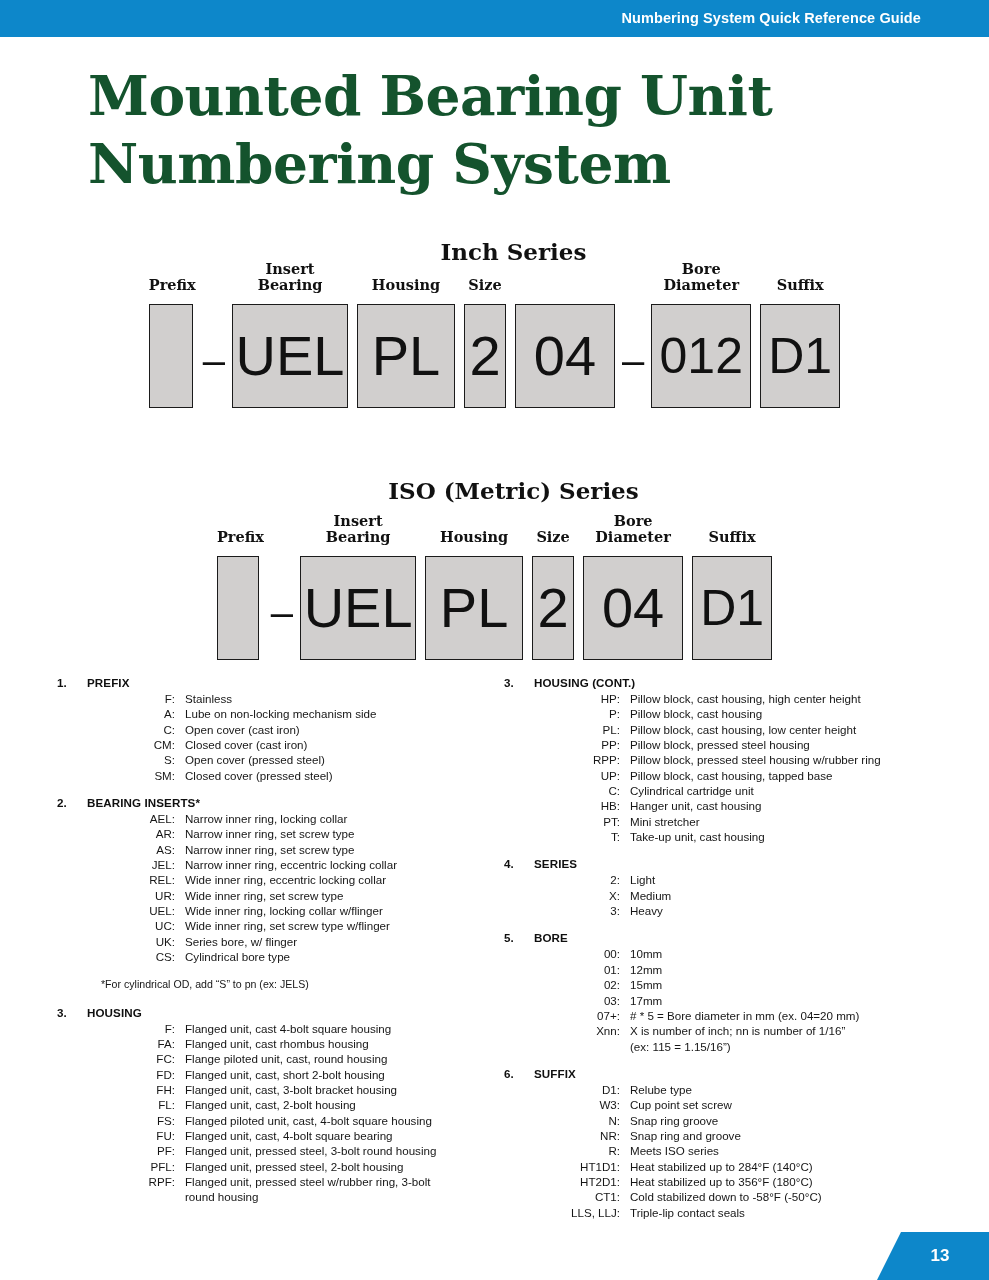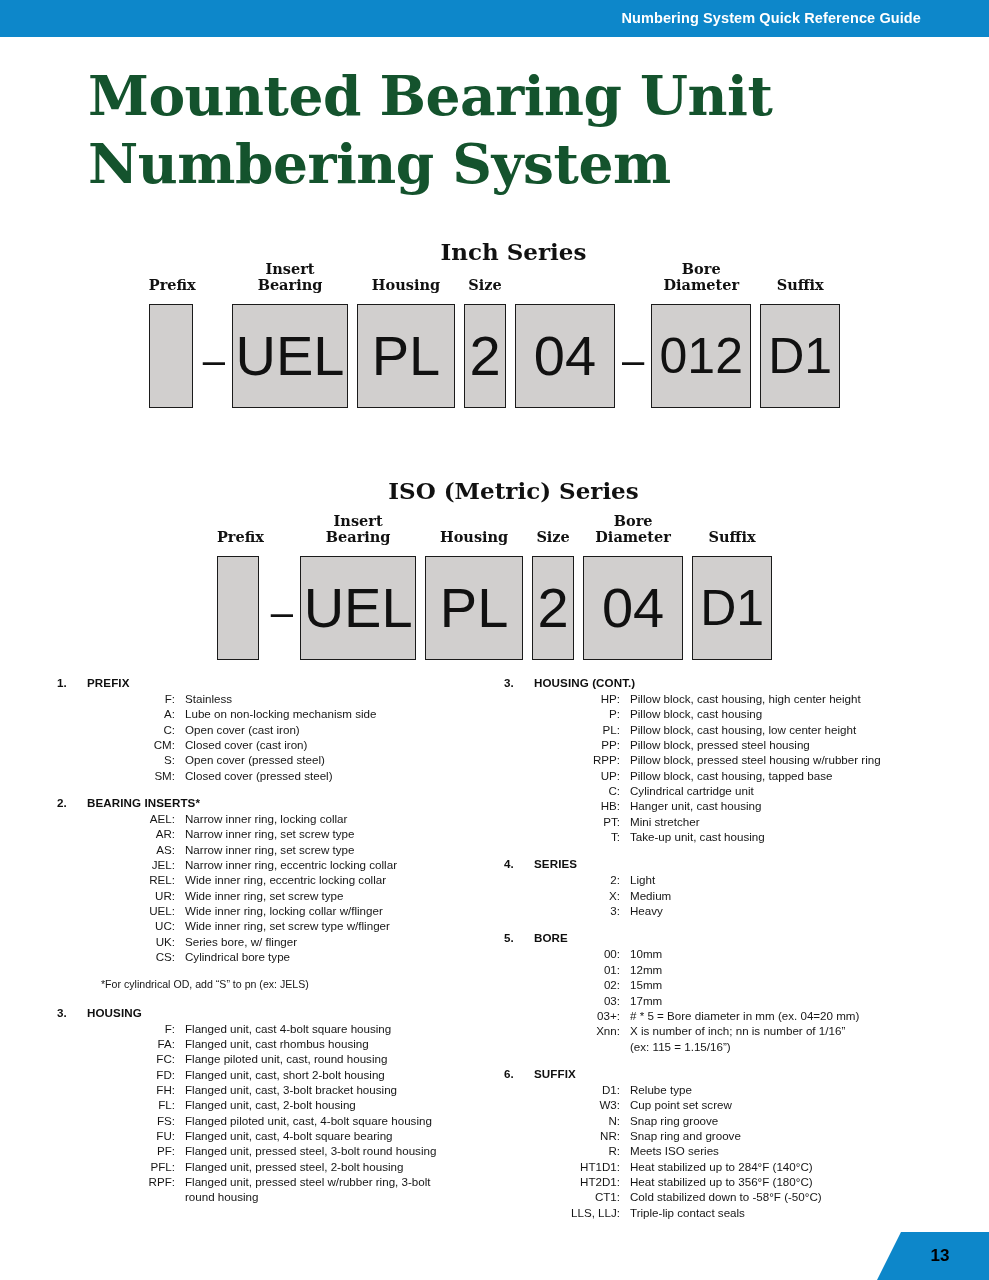--- a/index.html
+++ b/index.html
@@ -159,21 +159,21 @@
     bottom: 0;
     width: 112px;
     height: 48px;
     background: #0d87ca;
     clip-path: polygon(24px 0, 112px 0, 112px 48px, 0 48px);
     display: flex;
     align-items: center;
     justify-content: center;
   }
   .page-num {
-    color: #000000;
+    color: #ffffff;
     font-size: 17px;
     font-weight: bold;
     padding-left: 14px;
   }
 </style>
 </head>
 <body>
 
 <div class="header-bar"></div>
 <div class="header-title">Numbering System Quick Reference Guide</div>
@@ -475,21 +475,21 @@
       </div>
       <div class="entry">
         <span class="entry-code">02:</span>
         <span class="entry-desc">15mm</span>
       </div>
       <div class="entry">
         <span class="entry-code">03:</span>
         <span class="entry-desc">17mm</span>
       </div>
       <div class="entry">
-        <span class="entry-code">03+:</span>
+        <span class="entry-code">07+:</span>
         <span class="entry-desc"># * 5 = Bore diameter in mm (ex. 04=20 mm)</span>
       </div>
       <div class="entry">
         <span class="entry-code">Xnn:</span>
         <span class="entry-desc">X is number of inch; nn is number of 1/16”</span>
       </div>
       <div class="entry">
         <span class="entry-code"></span>
         <span class="entry-desc">(ex: 115 = 1.15/16”)</span>
       </div>

